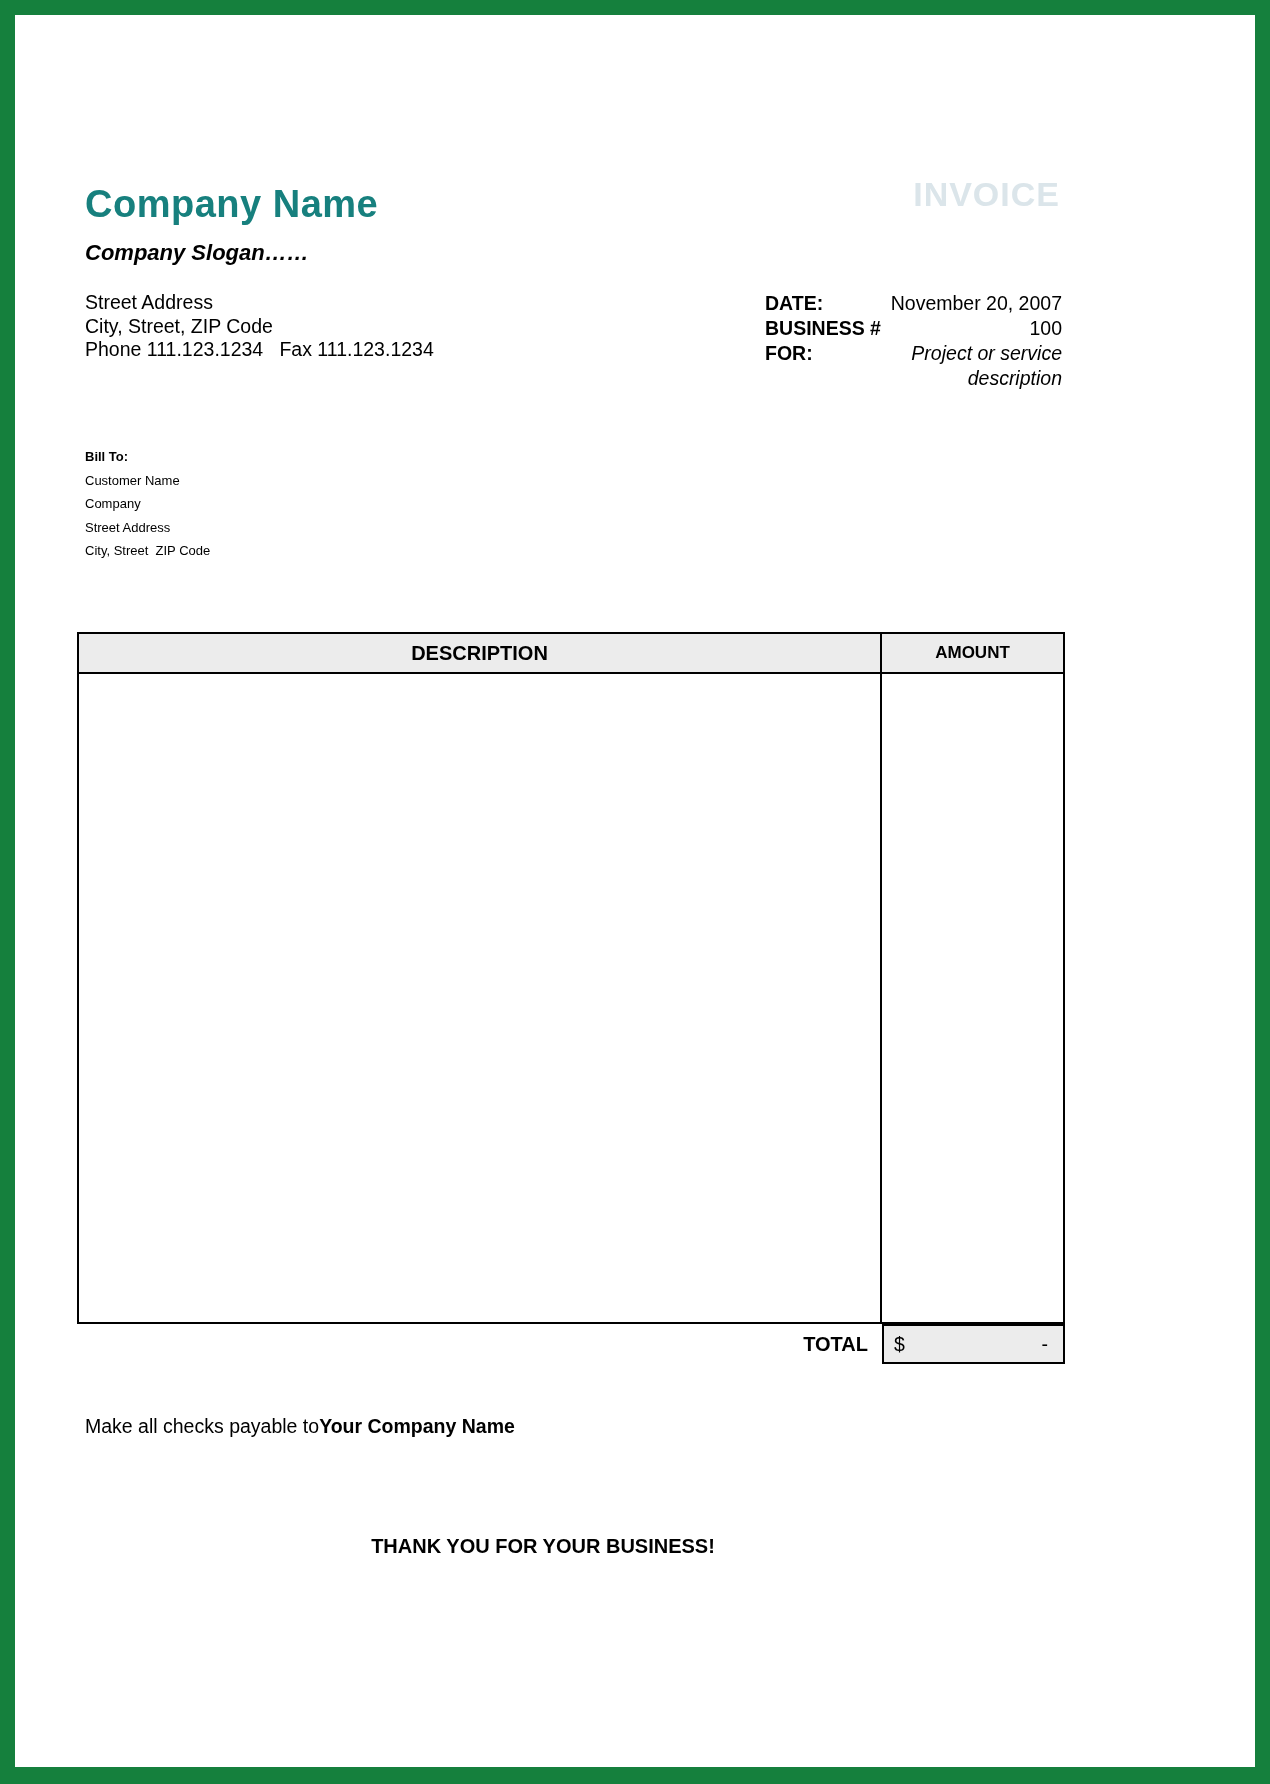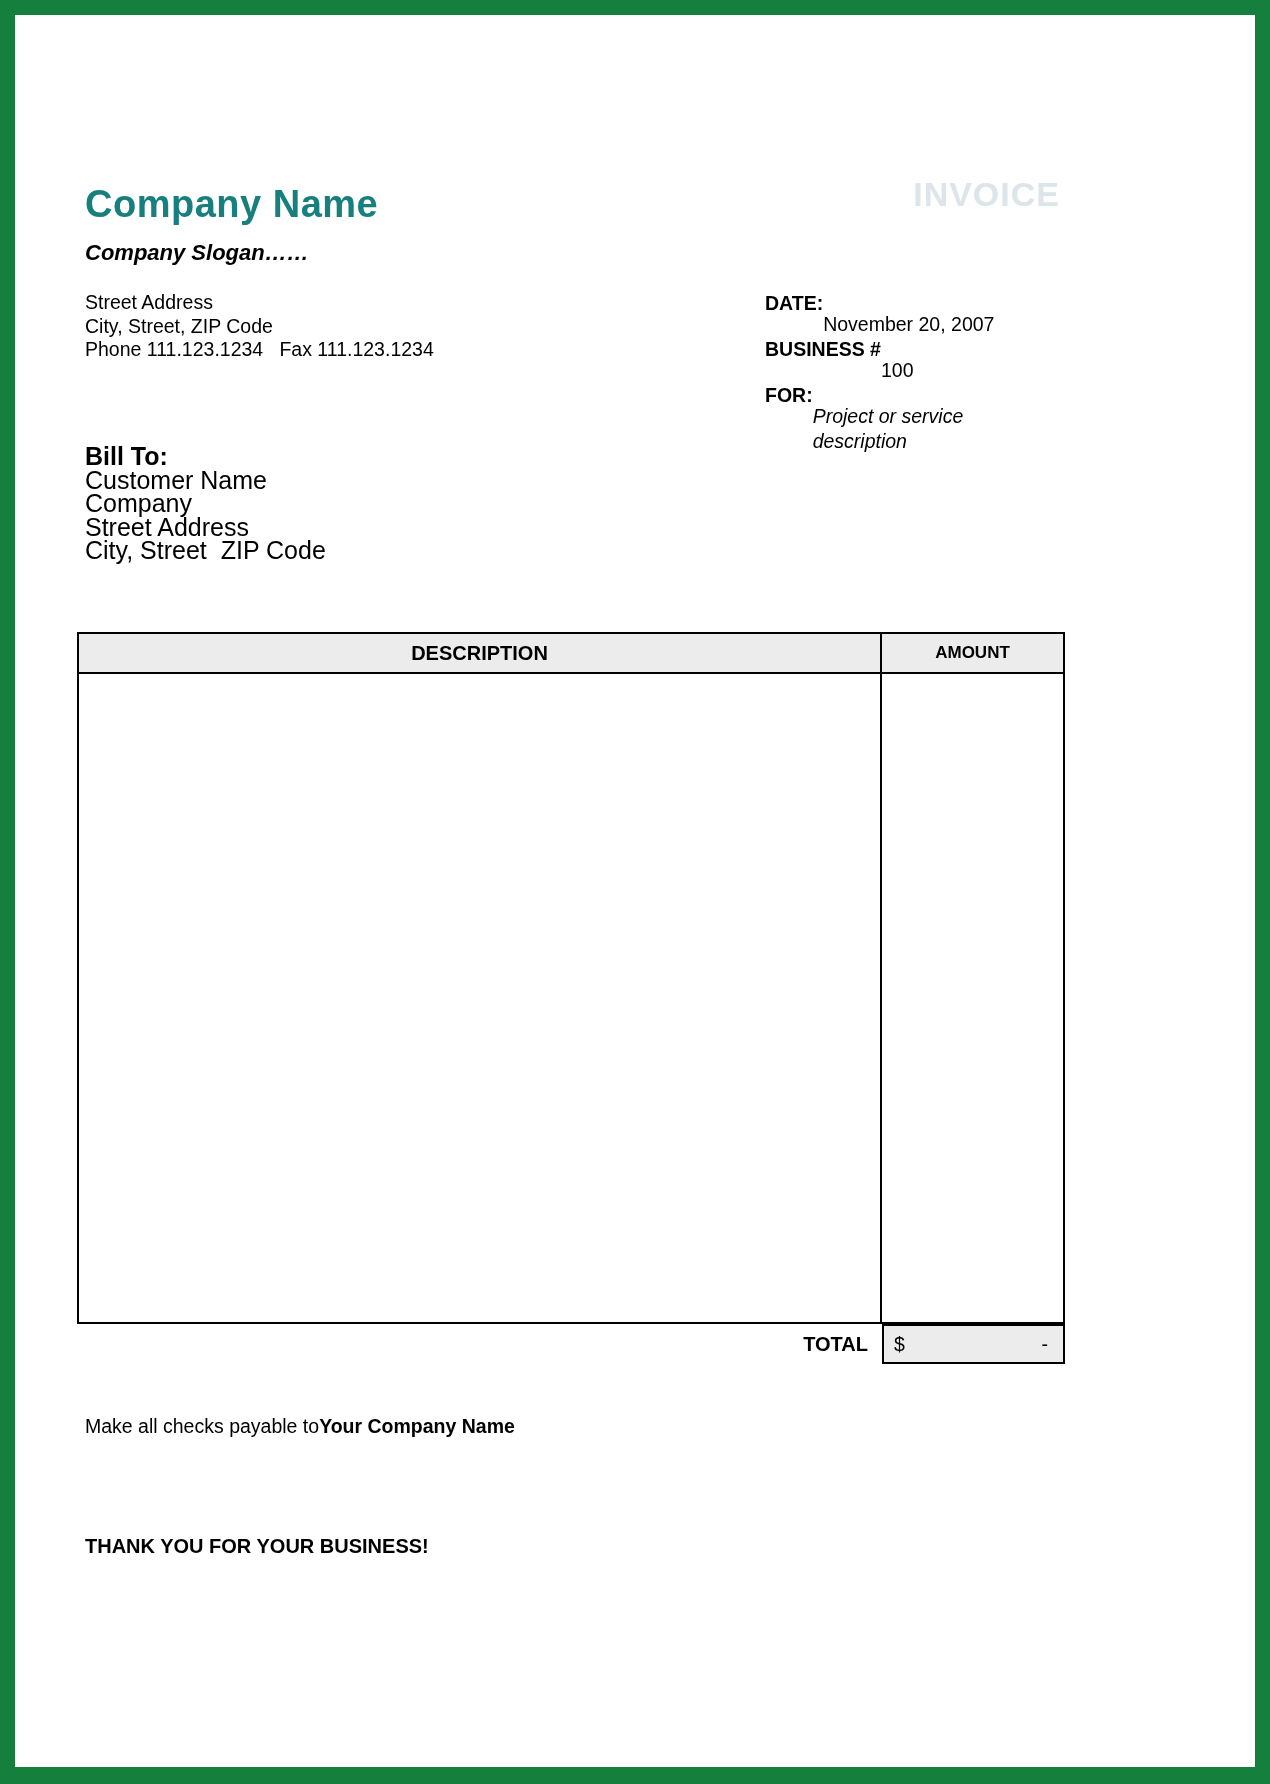--- a/index.html
+++ b/index.html
@@ -35,26 +35,26 @@
     position: absolute; right: 195px; top: 160px;
     font-size: 34px; font-weight: bold; color: #DBE5EA;
     letter-spacing: 1px;
   }
   .invoice-meta {
     position: absolute; left: 750px; top: 276px; width: 297px;
     font-size: 19.5px; line-height: 25px;
   }
   .meta-row { display: flex; }
   .meta-label { font-weight: bold; white-space: pre; }
-  .meta-value { flex: 1; text-align: left; margin-top: 21px; }
+  .meta-value { flex: 1; text-align: right; }
   .meta-value.italic { font-style: italic; }
   
   .bill-to {
     position: absolute; left: 70px; top: 430px;
-    font-size: 25px; line-height: 23.5px;
+    font-size: 13px; line-height: 23.5px;
   }
   .bill-to-label { font-weight: bold; }
   
   .items-table {
     position: absolute; left: 62px; top: 617px;
     width: 988px; height: 692px;
     box-sizing: border-box;
     border: 2px solid #000;
     display: flex; flex-direction: column;
   }
@@ -95,20 +95,21 @@
     font-size: 19.5px;
   }
   
   .payable-line {
     position: absolute; left: 70px; top: 1400px;
     font-size: 19.5px;
   }
   .payable-company { font-weight: bold; }
   .thank-you {
     position: absolute; left: 70px; top: 1520px; width: 916px;
+    text-align: center;
     font-size: 20px; font-weight: bold;
   }
 </style>
 </head>
 <body>
 
 <div class="frame">
   <div class="sheet">
 
     <div class="company-name">Company Name</div>

